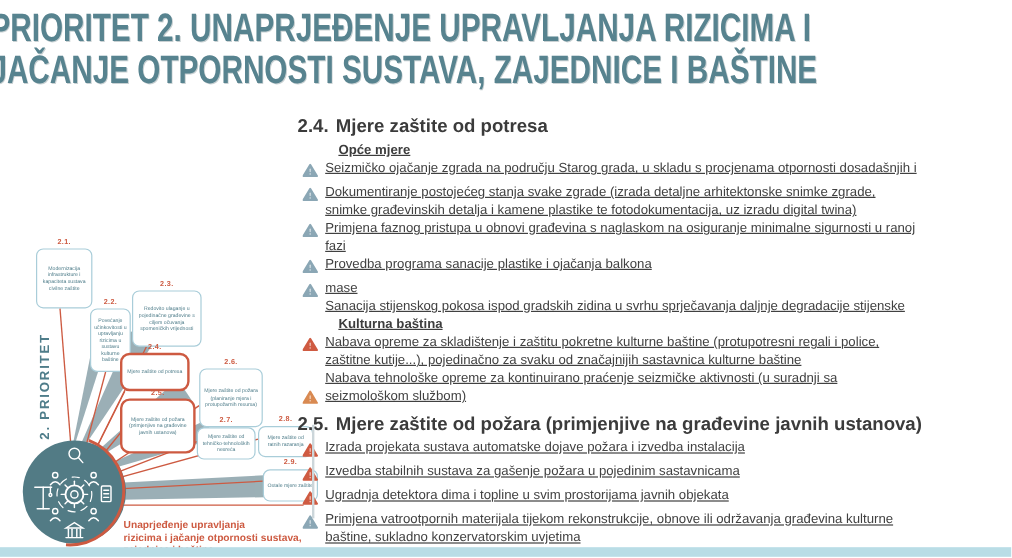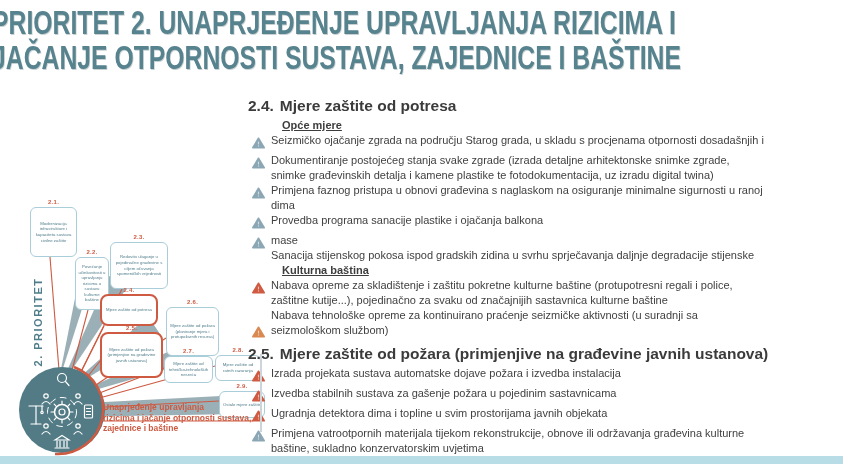--- a/index.html
+++ b/index.html
@@ -11,42 +11,42 @@
   .title{
     position:absolute;left:-8px;top:5px;transform:scaleX(.75);transform-origin:0 0;
     color:#57838f;font-weight:700;font-size:33px;line-height:35px;white-space:nowrap;
     letter-spacing:0px;text-shadow:1px 1px 0 rgba(40,70,80,.25);
   }
   
   .measures{position:absolute;left:248px;top:94px;width:581px;overflow:hidden;}
   .sec-heading{font-size:15.5px;line-height:19px;font-weight:700;color:#3b3b3b;margin:2px 0 3px 0;white-space:nowrap;}
   .sec-heading .num{margin-right:6px;}
   .subhead{font-size:11px;line-height:15px;font-weight:700;text-decoration:underline;color:#3d3d3d;margin-left:34px;}
-  .item{display:flex;margin-left:4px;}
+  .item{display:flex;margin-left:4px;text-decoration:underline;}
   .item .tri{flex:0 0 13px;margin-top:2px;margin-right:6px;}
   .item .tri.low{margin-top:16px;}
   .item .lines{min-width:0;}
   .item .lines div{font-size:11px;line-height:15px;white-space:nowrap;}
   
   .diagram-svg{position:absolute;left:0;top:0;pointer-events:none;}
   .vlabel{
     position:absolute;left:-6px;top:314px;width:92px;height:16px;text-align:center;
     transform:rotate(-90deg);color:#4f7d8a;font-weight:700;font-size:11px;letter-spacing:1.5px;white-space:nowrap;
   }
   .node{
     position:absolute;background:#fff;border:1.5px solid #a9cdd9;border-radius:6px;
     display:flex;align-items:center;justify-content:center;text-align:center;
     color:#4f7d8a;font-size:4.3px;line-height:1.3;padding:2px;box-sizing:border-box;
   }
   .node.hl{border:2.5px solid #cd5a41;border-radius:8px;}
   .node .lbl{
     position:absolute;top:-9px;left:0;right:0;text-align:center;
     color:#cd5a41;font-weight:700;font-size:6px;letter-spacing:.3px;
   }
-  .caption{position:absolute;left:103px;top:402px;width:185px;color:#cd5a41;font-weight:700;font-size:8.5px;line-height:10.5px;}
+  .caption{position:absolute;left:103px;top:432px;width:185px;color:#cd5a41;font-weight:700;font-size:8.5px;line-height:10.5px;}
   .col-divider{position:absolute;left:260px;top:354px;width:2px;height:78px;background:#ccd6da;}
   .footer-bar{position:absolute;left:0;bottom:1px;width:843px;height:8px;background:#b9dde6;}
 </style>
 </head>
 <body>
 
 <div class="slide">
 
   <svg class="diagram-svg" width="843" height="465" viewBox="0 0 843 465">
     <g fill="#93a9b0" opacity="0.92">
@@ -200,21 +200,21 @@
           </div>
         </div>
         <div class="item">
           <span class="tri"><svg viewBox="0 0 20 19" width="13" height="12">
               <polygon points="10,2 19,17 1,17" fill="#8ba7b5" stroke="#8ba7b5" stroke-width="2.5" stroke-linejoin="round"></polygon>
               <rect x="9.1" y="7" width="1.8" height="5" rx="0.9" fill="rgba(255,255,255,0.6)"></rect>
               <rect x="9.1" y="13.3" width="1.8" height="1.8" fill="rgba(255,255,255,0.6)"></rect>
             </svg></span>
           <div class="lines">
             <div>Primjena faznog pristupa u obnovi građevina s naglaskom na osiguranje minimalne sigurnosti u ranoj</div>
-            <div>dima</div>
+            <div>fazi</div>
           </div>
         </div>
         <div class="item">
           <span class="tri"><svg viewBox="0 0 20 19" width="13" height="12">
               <polygon points="10,2 19,17 1,17" fill="#8ba7b5" stroke="#8ba7b5" stroke-width="2.5" stroke-linejoin="round"></polygon>
               <rect x="9.1" y="7" width="1.8" height="5" rx="0.9" fill="rgba(255,255,255,0.6)"></rect>
               <rect x="9.1" y="13.3" width="1.8" height="1.8" fill="rgba(255,255,255,0.6)"></rect>
             </svg></span>
           <div class="lines">
             <div>Provedba programa sanacije plastike i ojačanja balkona</div>

